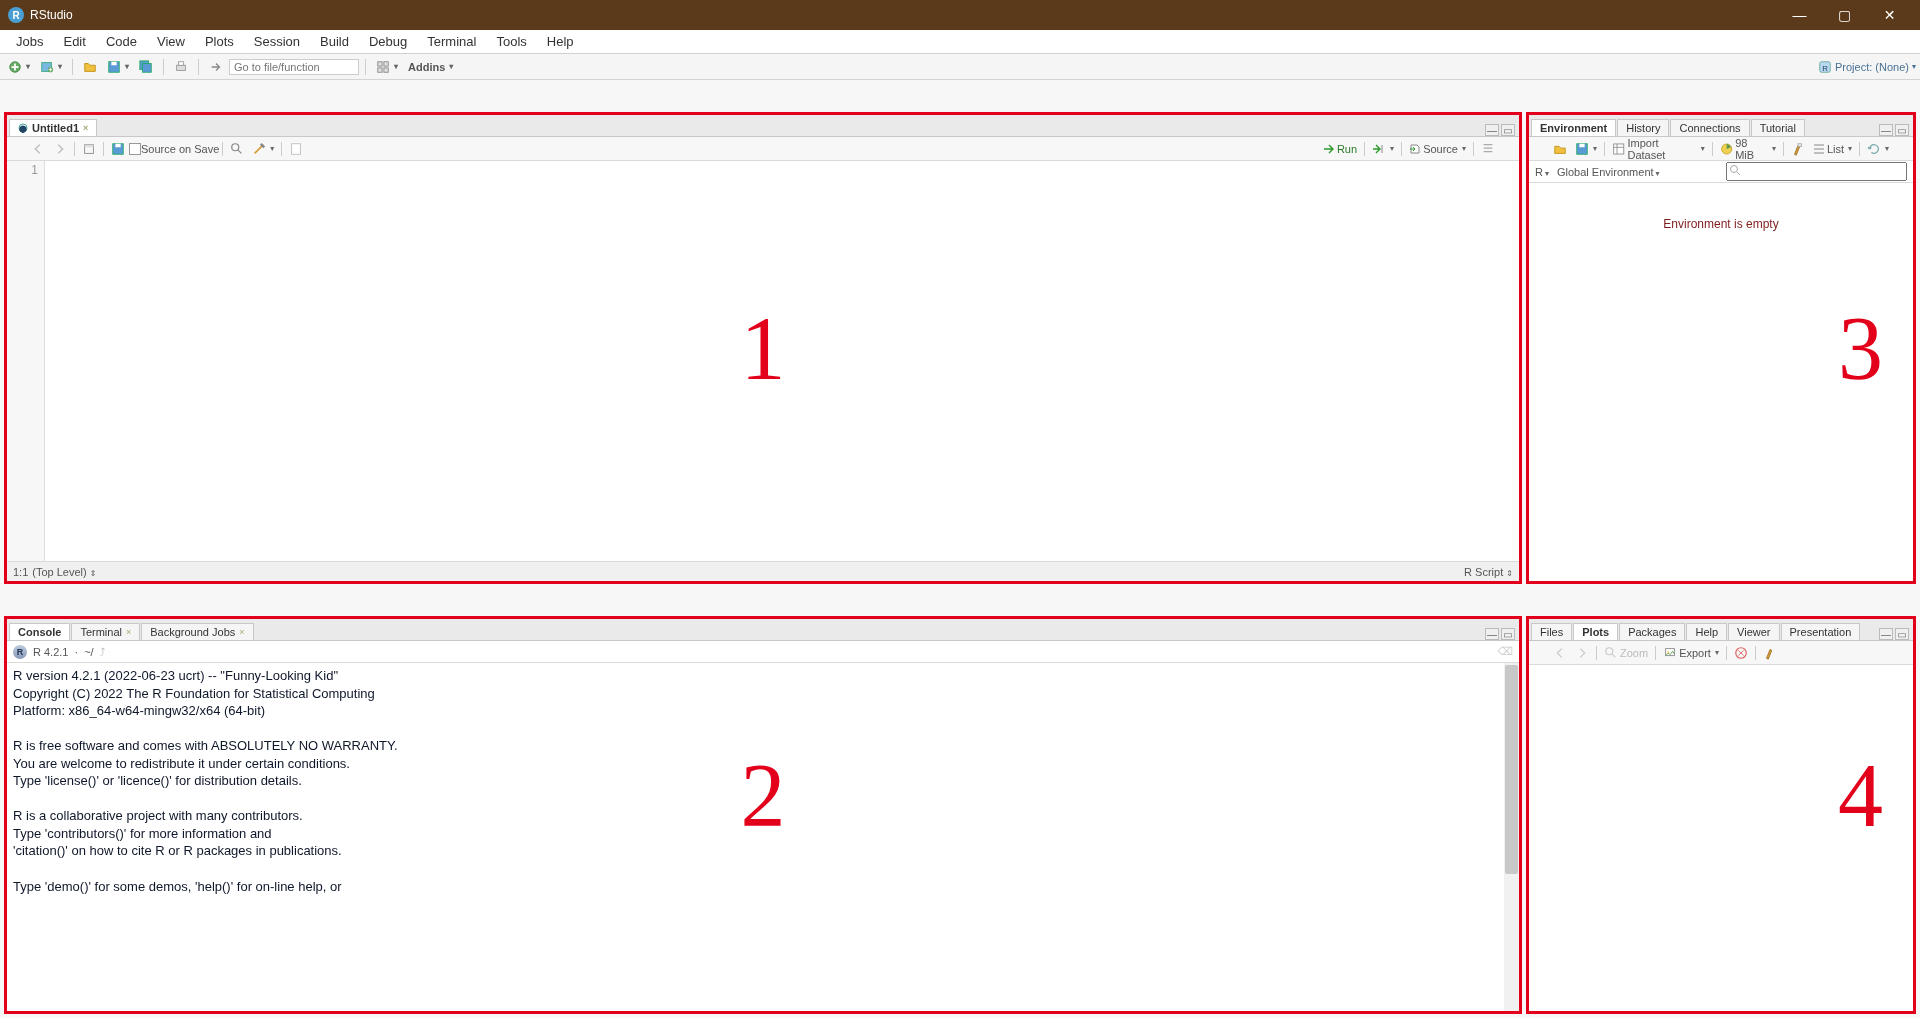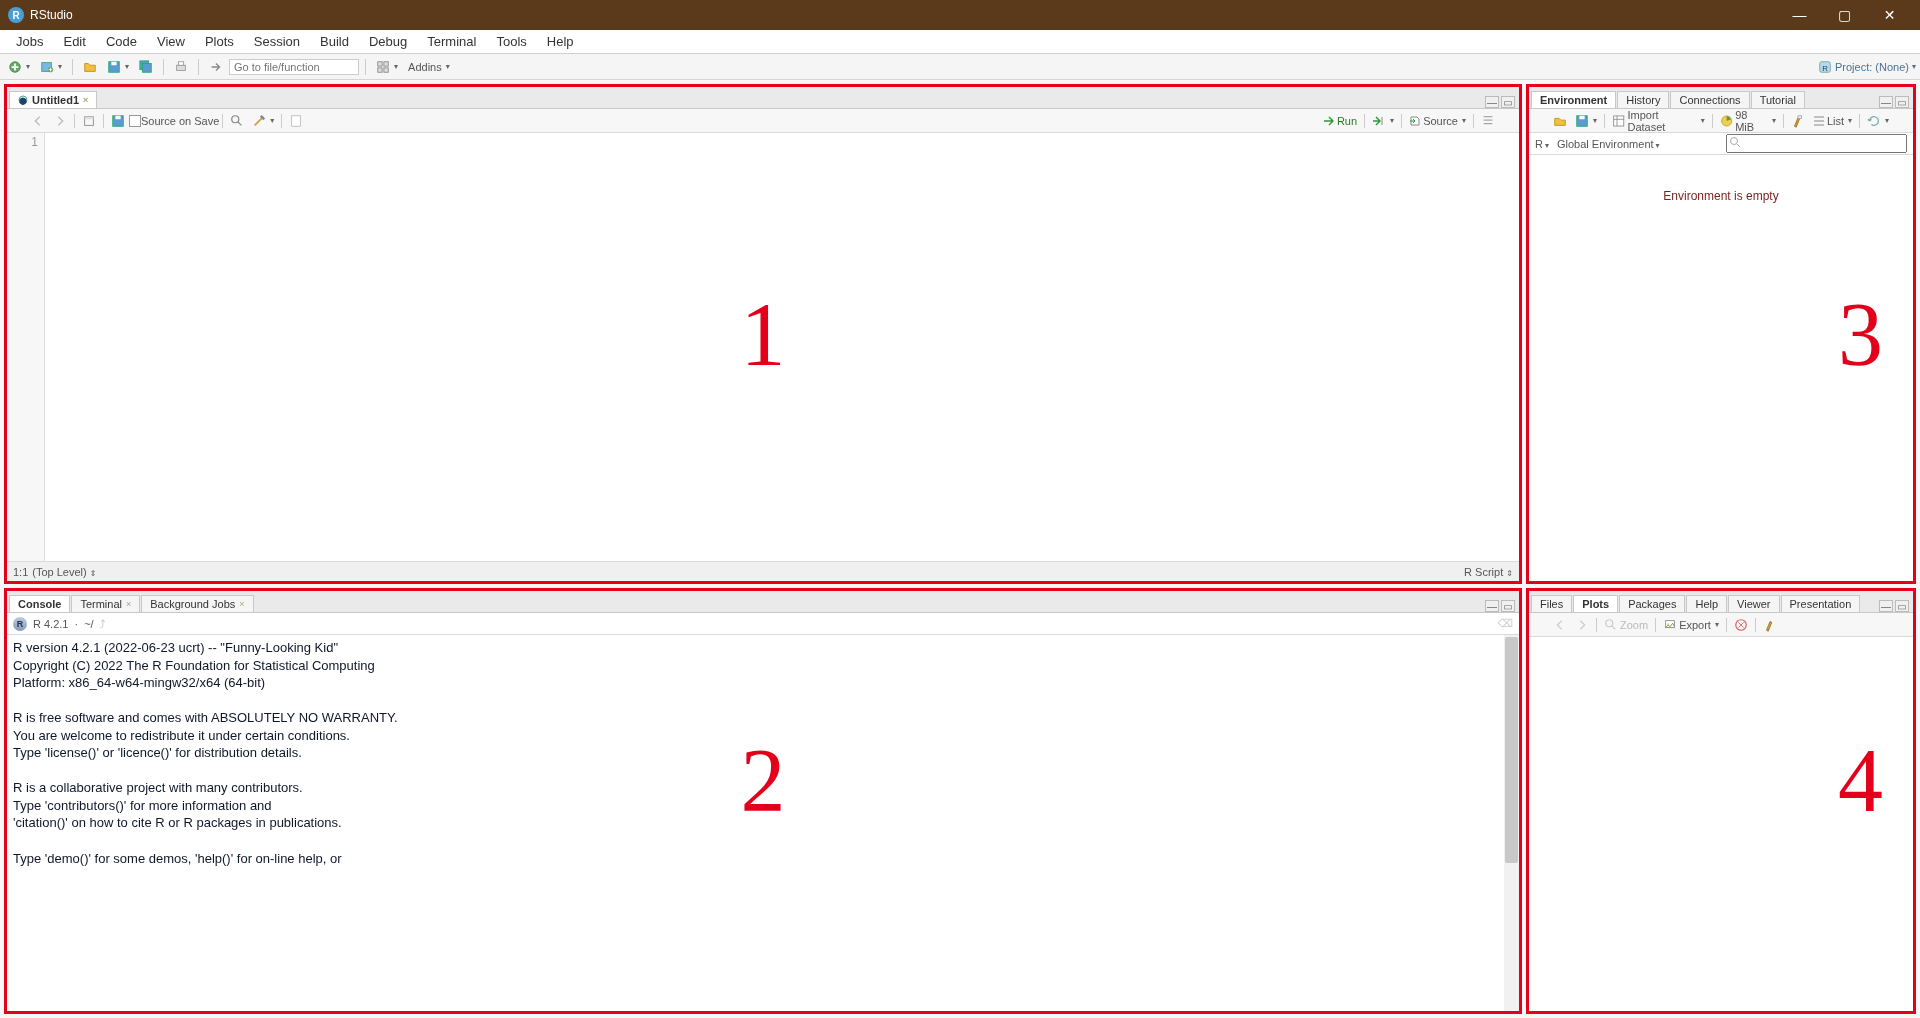--- a/index.html
+++ b/index.html
@@ -14,27 +14,27 @@
     
     .app { background: #f7f7f7; position: absolute; top: 30px; left: 0; right: 0; bottom: 0; display: flex; flex-direction: column; }
 
     
     .menubar { height: 24px; background: #fff; border-bottom: 1px solid #d0d0d0; display: flex; align-items: center; padding: 0 6px; font-size: 13px; color: #333; }
     .menubar span { padding: 2px 10px; }
 
     
     .gtoolbar { height: 26px; background: #f5f5f5; border-bottom: 1px solid #d4d4d4; display: flex; align-items: center; padding: 0 4px; font-size: 11px; color: #555; gap: 2px; }
     .gtoolbar .sep { width: 1px; height: 16px; background: #ccc; margin: 0 4px; }
-    .gtoolbar .tbtn { padding: 2px 4px; display: flex; align-items: center; gap: 2px; border-radius: 2px; }
+    .gtoolbar .tbtn { padding: 2px 4px; display: flex; align-items: center; gap: 2px; border-radius: 2px; font-weight: bold; }
     .gtoolbar input { font-size: 11px; border: 1px solid #ccc; padding: 1px 4px; width: 130px; color: #888; background: #fff; }
     .gtoolbar .proj { margin-left: auto; color: #4a7296; font-size: 11px; display: flex; align-items: center; gap: 3px; }
 
     
     .grid { flex: 1; display: grid; grid-template-columns: 1fr 390px; grid-template-rows: 500px 1fr; gap: 4px; padding: 4px; }
-    .pane { border: 3px solid #e3001b; background: #fff; display: flex; flex-direction: column; position: relative; overflow: hidden; }
+    .pane { border: 3px solid #e3001b; background: #fff; display: flex; flex-direction: column; position: relative; overflow: hidden; margin-top: 28px; }
 
     
     .tabstrip { height: 22px; background: #eaeaea; border-bottom: 1px solid #c8c8c8; display: flex; align-items: flex-end; font-size: 11px; color: #333; padding-left: 2px; position: relative; }
     .tabstrip .tab { padding: 2px 8px; border: 1px solid #c8c8c8; border-bottom: none; background: #f5f5f5; margin-right: 1px; display: flex; align-items: center; gap: 4px; }
     .tabstrip .tab.active { background: #fff; font-weight: 600; }
     .tabstrip .wincontrols { margin-left: auto; display: flex; gap: 2px; padding-right: 4px; font-size: 10px; color: #666; }
     .tabstrip .wincontrols span { border: 1px solid #bbb; width: 14px; height: 12px; display: flex; align-items: center; justify-content: center; background: #f0f0f0; }
 
     .ptoolbar { height: 24px; background: #f7f7f7; border-bottom: 1px solid #dadada; display: flex; align-items: center; padding: 0 20px; font-size: 11px; color: #555; gap: 0; }
     .ptoolbar .sep { width: 1px; height: 14px; background: #ccc; margin: 0 3px; }

